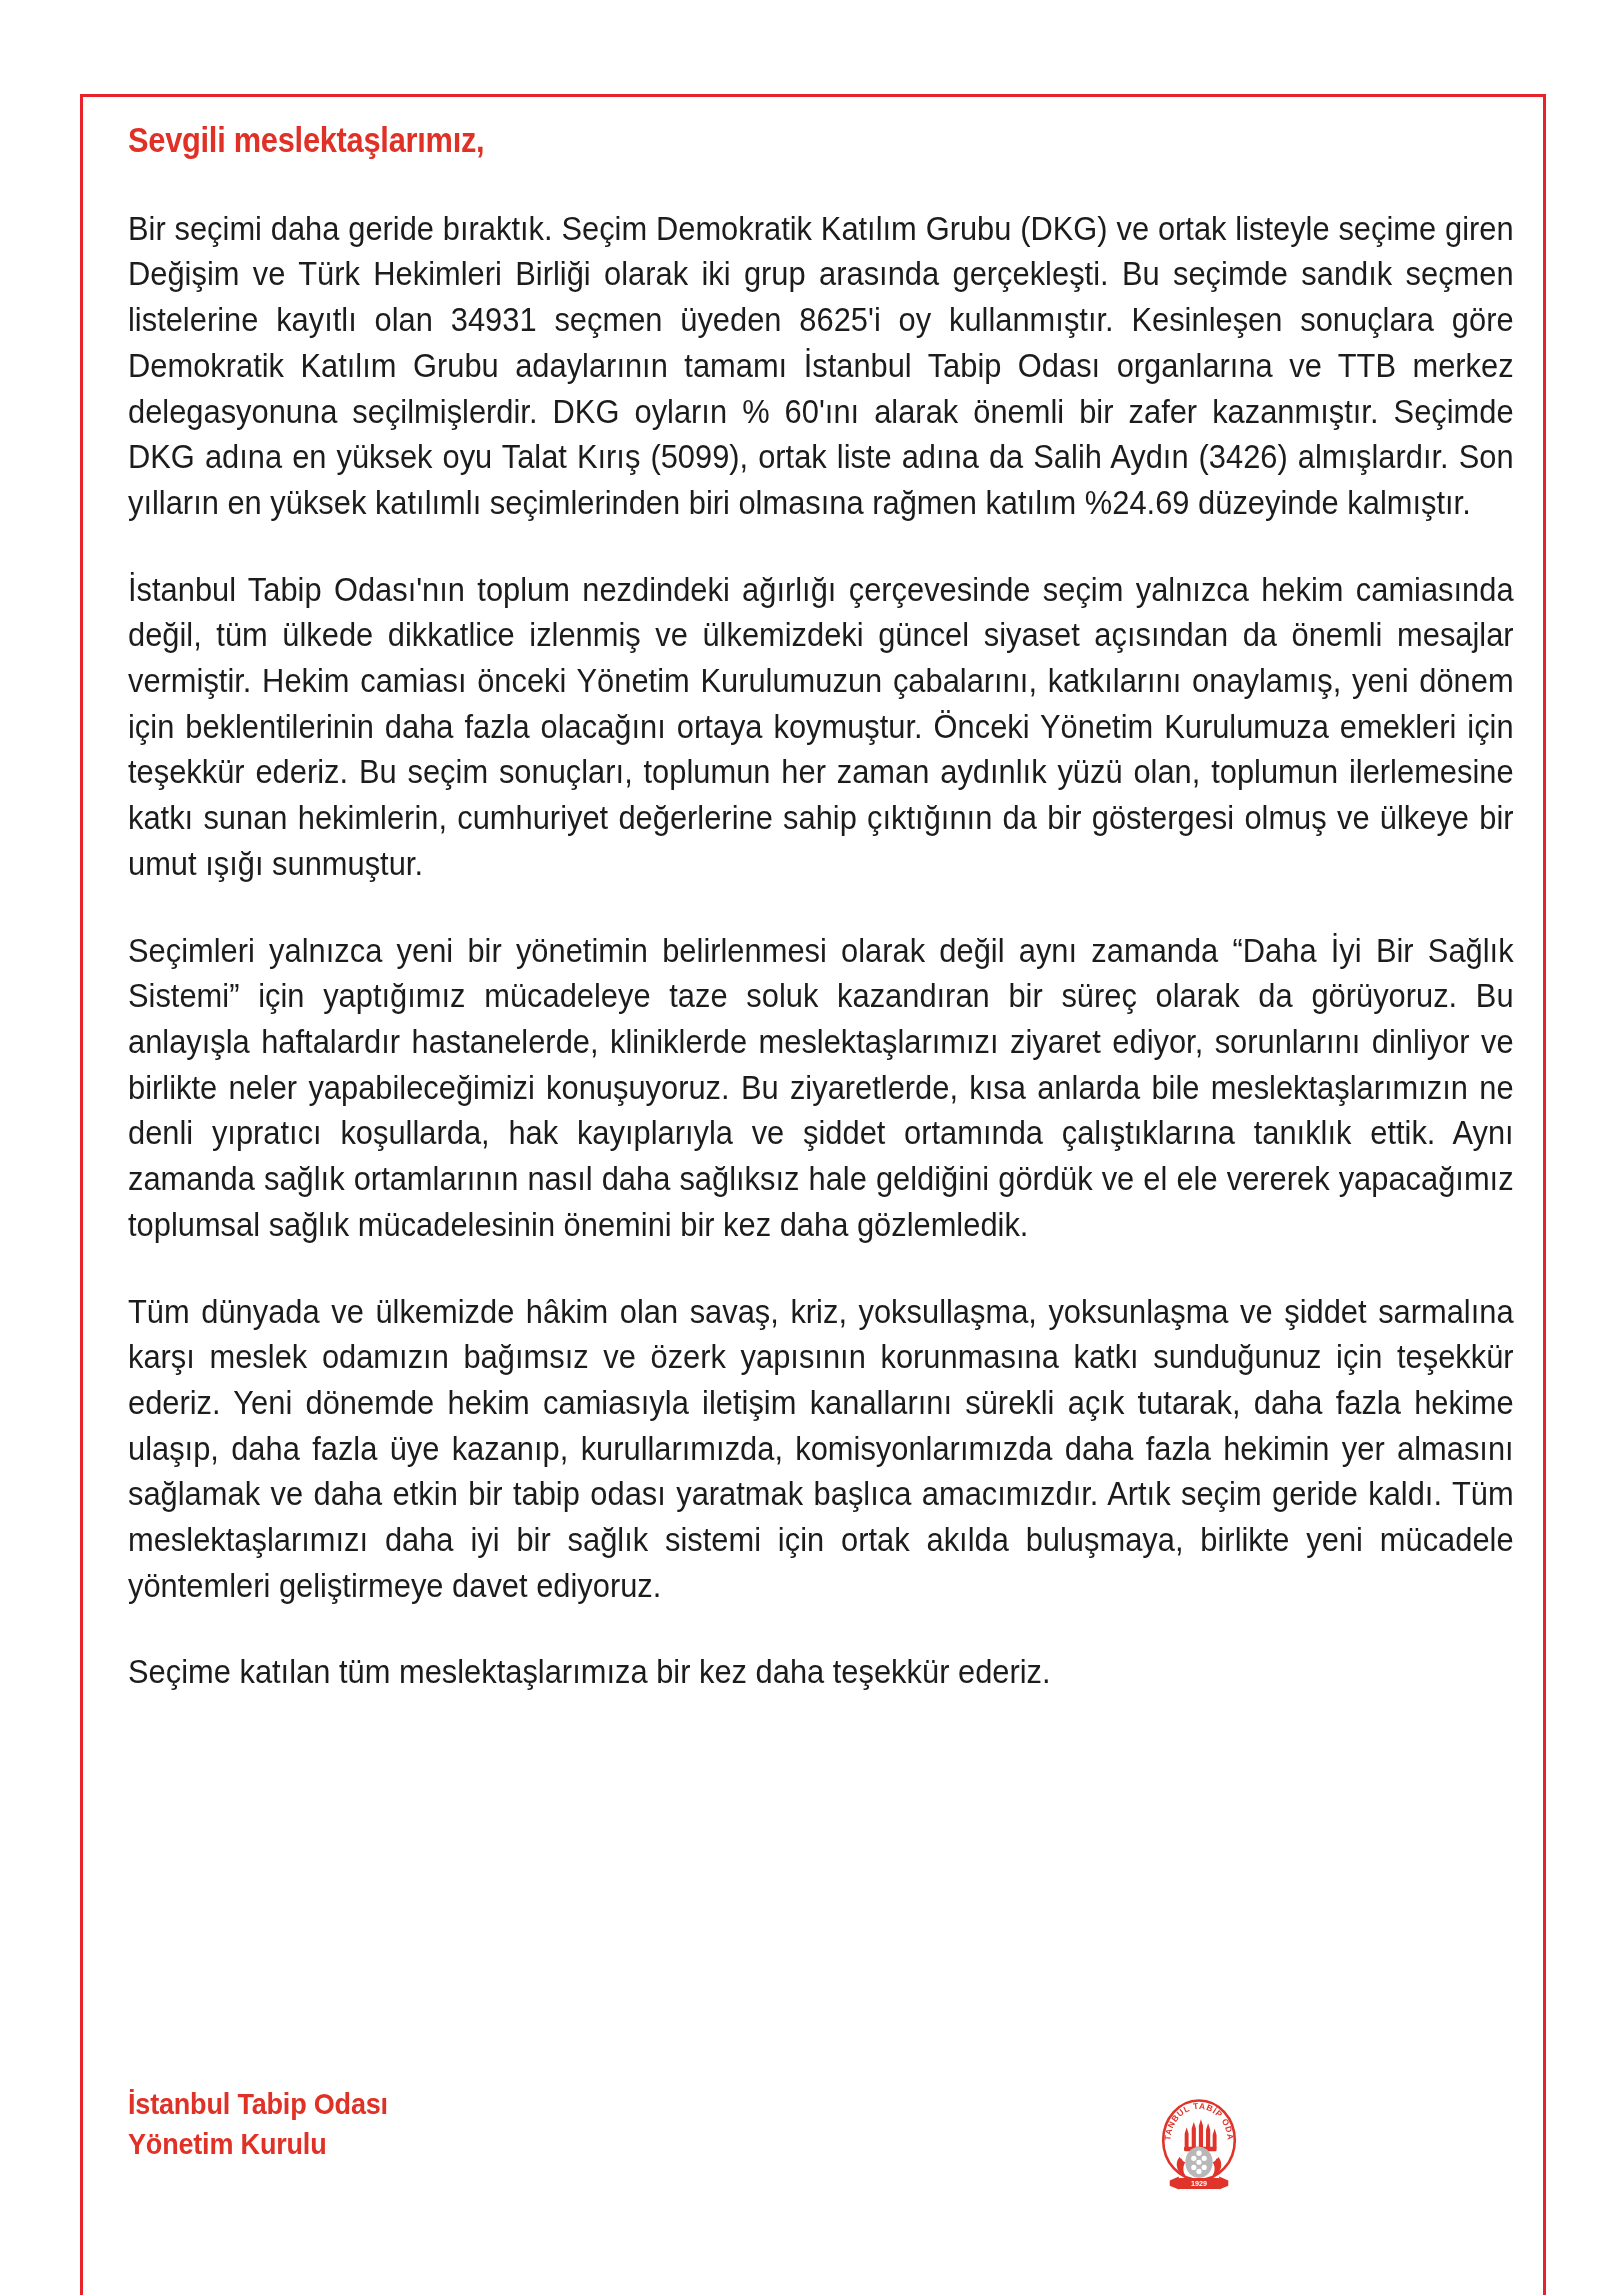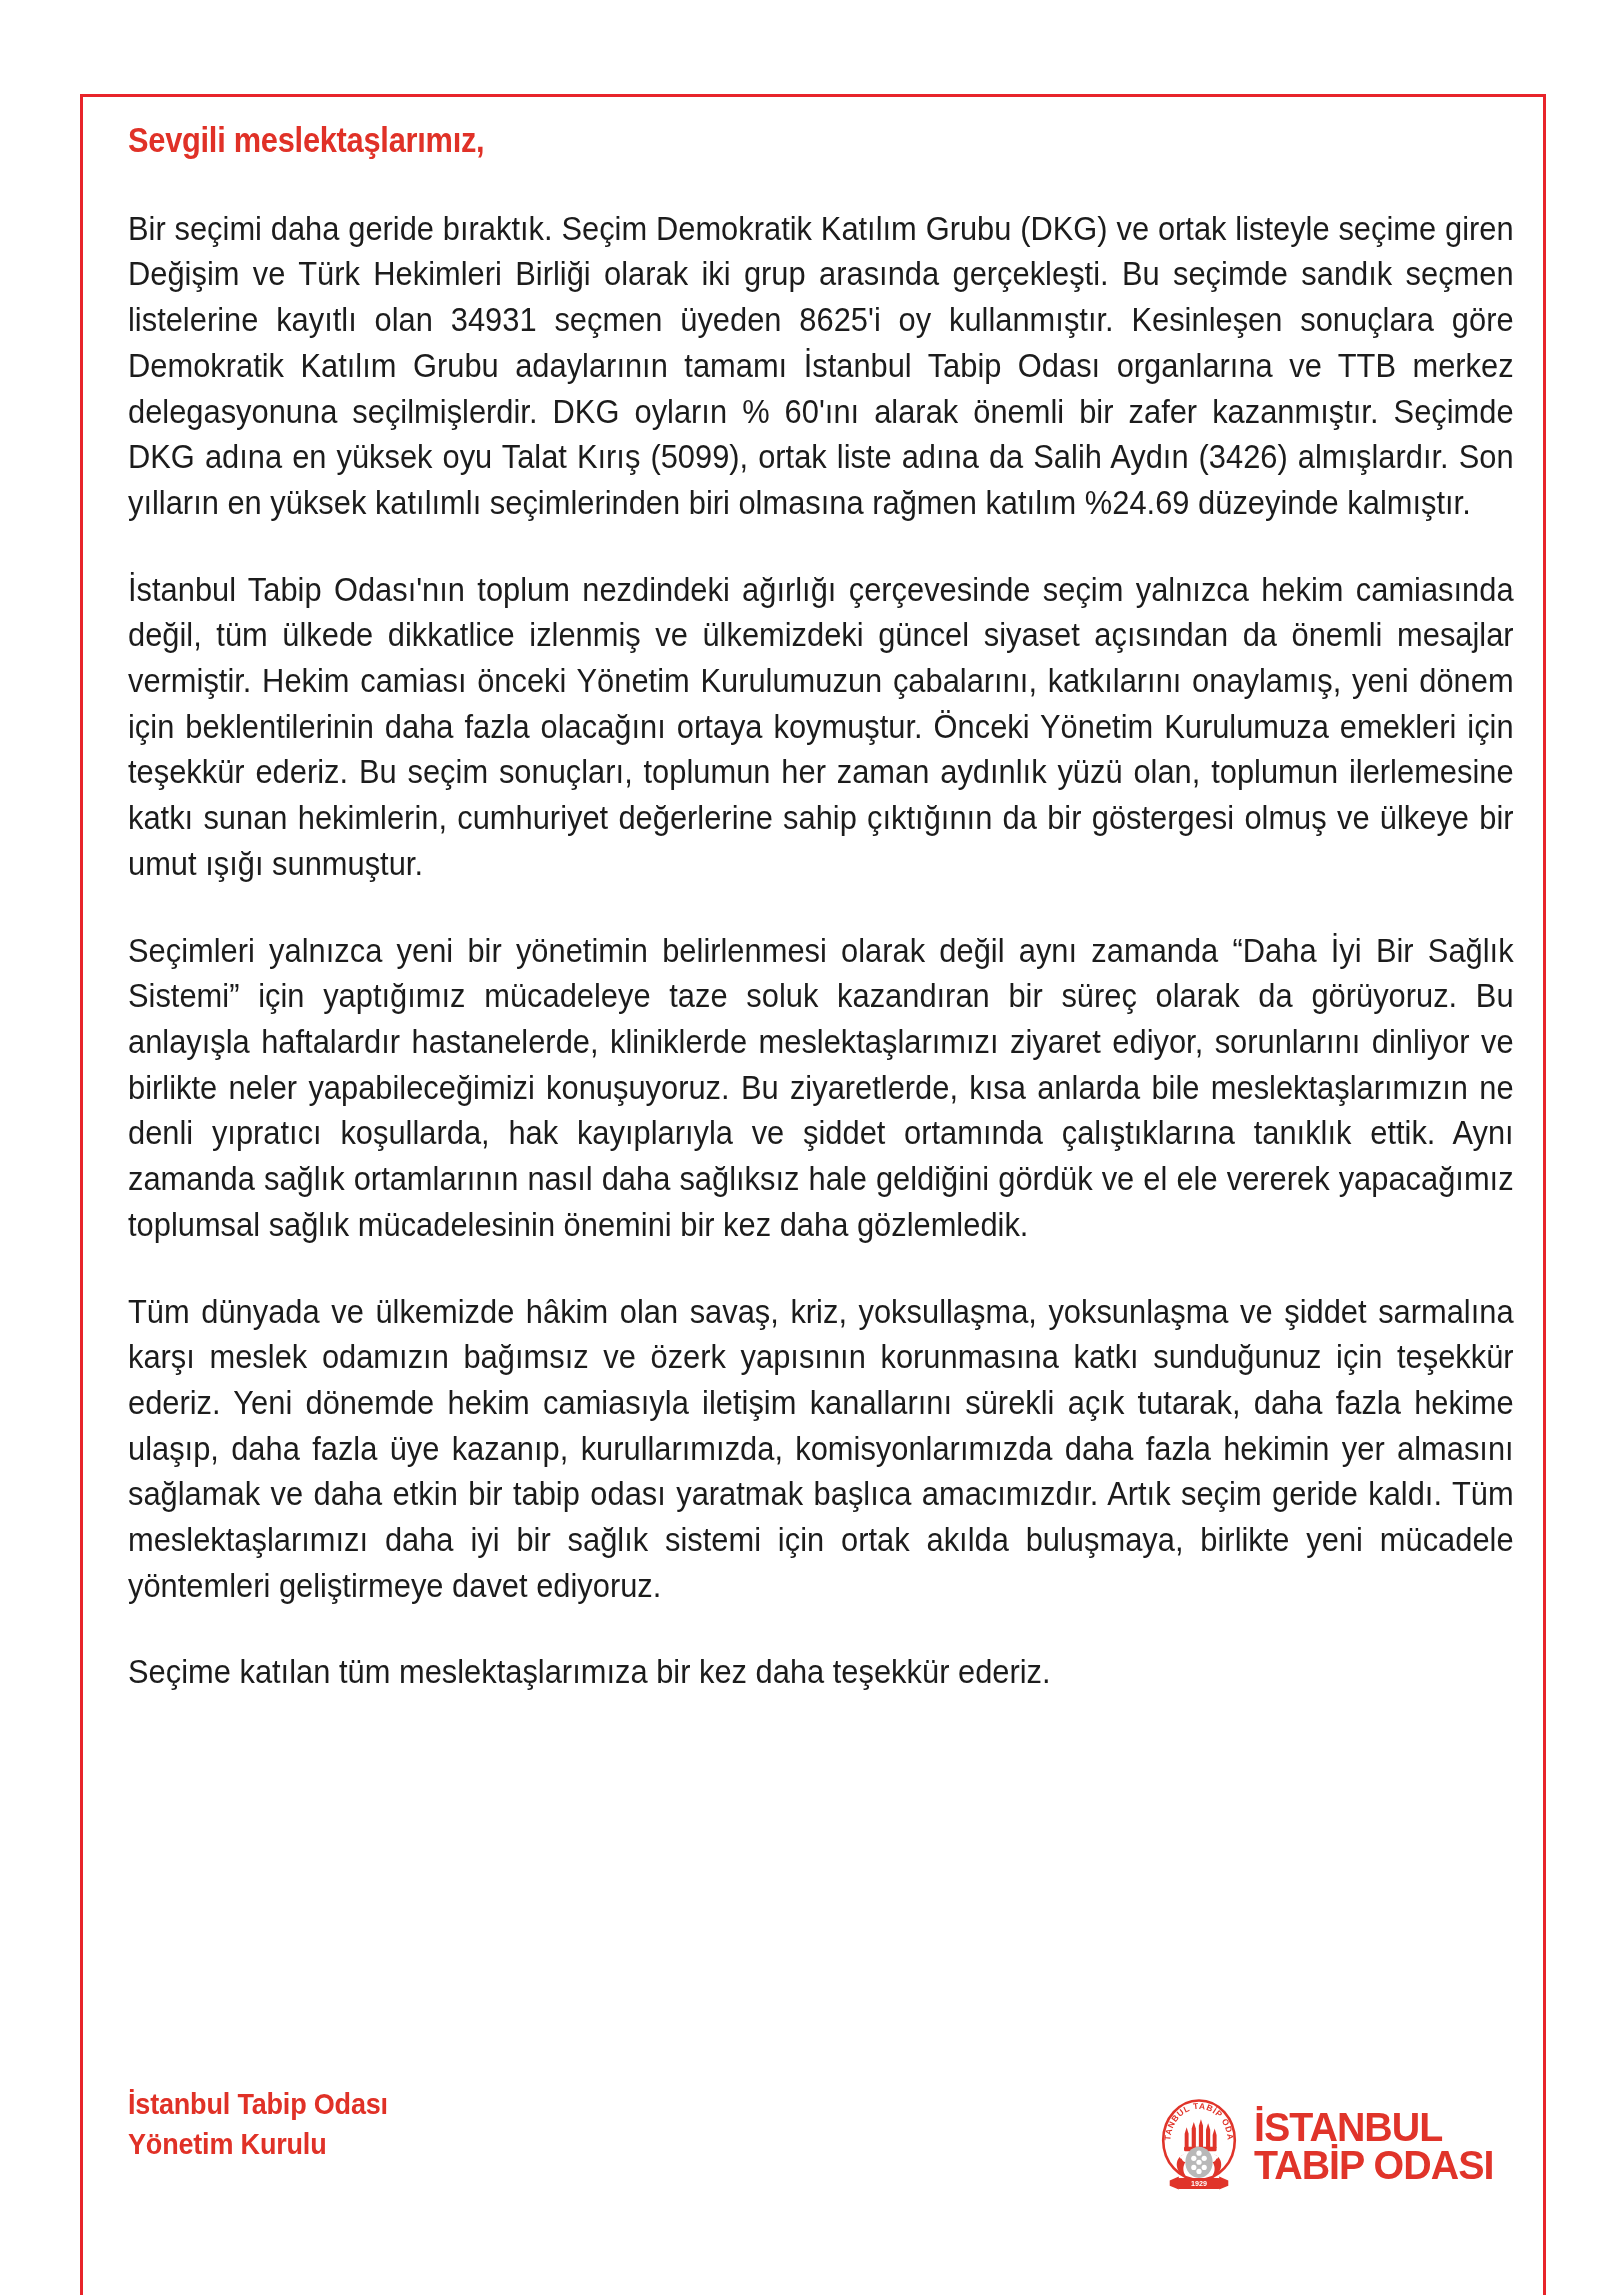--- a/index.html
+++ b/index.html
@@ -193,21 +193,17 @@
       </g>
 
       <g>
         <path d="M18 128 l14 -6 v20 l-14 -6 z" fill="#e0342a"></path>
         <path d="M108 128 l-14 -6 v20 l14 -6 z" fill="#e0342a"></path>
         <rect x="30" y="124" width="66" height="17" rx="3" fill="#e0342a"></rect>
         <text x="63" y="137" text-anchor="middle" font-family="'Liberation Sans', sans-serif" font-size="11" font-weight="700" fill="#ffffff">1929</text>
       </g>
     </svg>
 
-    <div class="logo-wordmark">
-      <span class="line1">İSTANBUL</span>
-      <span class="line2">TABİP ODASI</span>
-    </div>
 
   </div>
 
 </div>
 
 
 </body></html>

